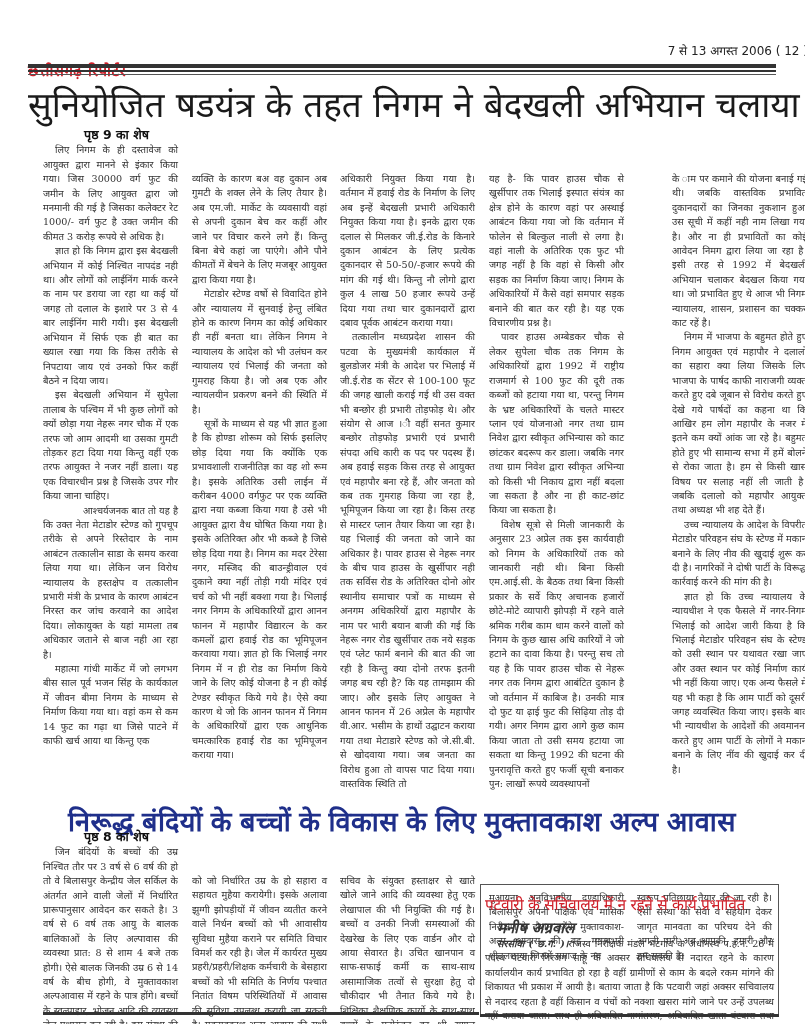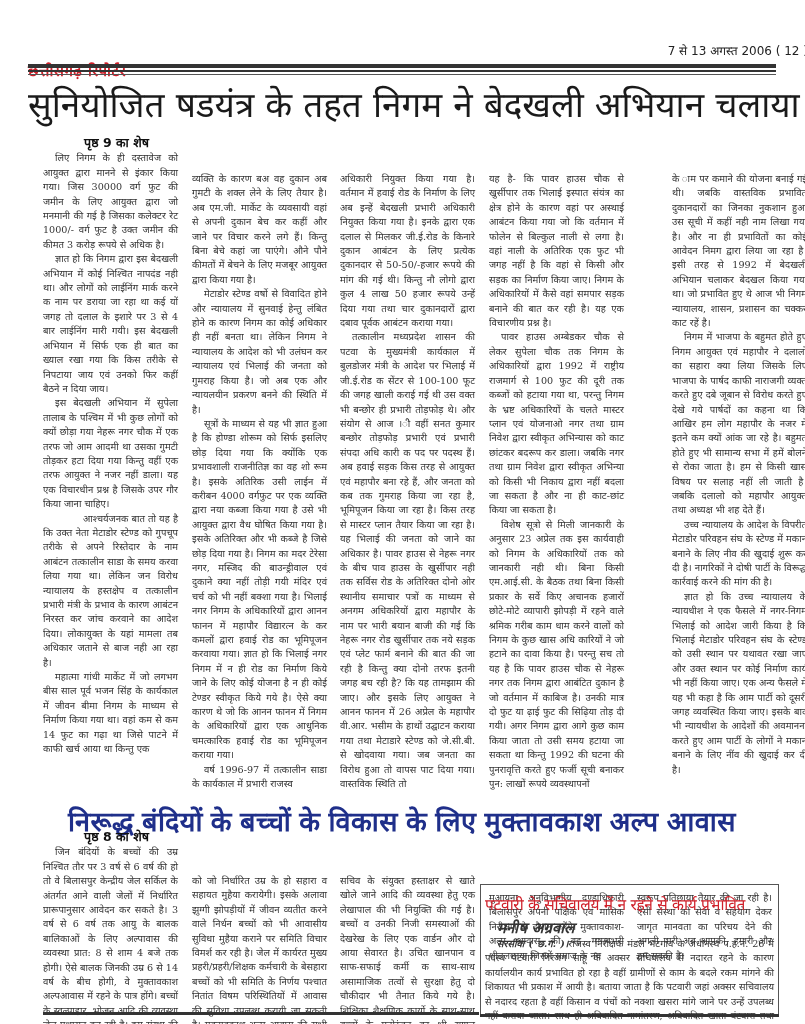--- a/index.html
+++ b/index.html
@@ -12,21 +12,21 @@
   .rule-top3 { position: absolute; left: 28px; top: 74px; width: 748px; height: 1px; background: #555; }
 
   .headline1 { position: absolute; left: 28px; top: 80px; width: 748px; text-align: center; font-family: "DejaVu Sans", sans-serif; font-size: 35px; font-weight: normal; color: #1a1a1a; letter-spacing: 0px; white-space: nowrap; }
 
   .col { position: absolute; font-size: 9.6px; line-height: 14.4px; text-align: justify; color: #333; }
   .col p { text-indent: 12px; }
   .col p.noind { text-indent: 0; margin-top: 44px; }
   .sub { font-family: "DejaVu Sans", sans-serif; font-weight: bold; font-size: 12.5px; color: #111; text-align: center; text-indent: 0; margin-bottom: 1px; }
 
   .a1 { top: 128px; height: 670px; }
-  .c1 { left: 43px; width: 135px; margin-top: 8px; }
+  .c1 { left: 43px; width: 135px; }
   .c2 { left: 192px; width: 135px; }
   .c3 { left: 340px; width: 135px; }
   .c4 { left: 489px; width: 135px; }
   .c5 { left: 672px; width: 135px; }
 
   .headline2 { position: absolute; left: 28px; top: 802px; width: 748px; text-align: center; font-family: Liberation Sans, sans-serif; font-size: 27px; color: #1f2f8a; white-space: nowrap; letter-spacing: 0.5px; }
 
   .a2 { top: 830px; height: 165px; }
   .d1 { left: 43px; width: 135px; }
   .d2 { left: 192px; width: 135px; }
@@ -60,21 +60,20 @@
   <p>ज्ञात हो कि निगम द्वारा इस बेदखली अभियान में कोई निश्चित नापदंड नही था। और लोगों को लाईनिंग मार्क करने क नाम पर डराया जा रहा था कई यों जगह तो दलाल के इशारे पर 3 से 4 बार लाईनिंग मारी गयी। इस बेदखली अभियान में सिर्फ एक ही बात का ख्याल रखा गया कि किस तरीके से निपटाया जाय एवं उनको फिर कहीं बैठने न दिया जाय।</p>
   <p>इस बेदखली अभियान में सुपेला तालाब के पश्चिम में भी कुछ लोगों को क्यों छोड़ा गया नेहरू नगर चौक में एक तरफ जो आम आदमी था उसका गुमटी तोड़कर हटा दिया गया किन्तु वहीं एक तरफ आयुक्त ने नजर नहीं डाला। यह एक विचारधीन प्रश्न है जिसके उपर गौर किया जाना चाहिए।</p>
   <p style="text-indent:40px">आश्चर्यजनक बात तो यह है कि उक्त नेता मेटाडोर स्टेण्ड को गुपचूप तरीके से अपने रिस्तेदार के नाम आबंटन तत्कालीन साडा के समय करवा लिया गया था। लेकिन जन विरोध न्यायालय के हस्तक्षेप व तत्कालीन प्रभारी मंत्री के प्रभाव के कारण आबंटन निरस्त कर जांच करवाने का आदेश दिया। लोकायुक्त के यहां मामला तब अधिकार जताने से बाज नही आ रहा है।</p>
   <p>महात्मा गांधी मार्केट में जो लगभग बीस साल पूर्व भजन सिंह के कार्यकाल में जीवन बीमा निगम के माध्यम से निर्माण किया गया था। वहां कम से कम 14 फुट का गढ़ा था जिसे पाटने में काफी खर्च आया था किन्तु एक</p>
 </div>
 
 <div class="col a1 c2">
   <p class="noind">व्यक्ति के कारण बअ वह दुकान अब गुमटी के शक्ल लेने के लिए तैयार है। अब एम.जी. मार्केट के व्यवसायी वहां से अपनी दुकान बेच कर कहीं और जाने पर विचार करने लगे हैं। किन्तु बिना बेचे कहां जा पाएंगे। औने पौने कीमतों में बेचने के लिए मजबूर आयुक्त द्वारा किया गया है।</p>
   <p>मेटाडोर स्टेण्ड वर्षो से विवादित होने और न्यायालय में सुनवाई हेन्तु लंबित होने क कारण निगम का कोई अधिकार ही नहीं बनता था। लेकिन निगम ने न्यायालय के आदेश को भी उलंघन कर न्यायालय एवं भिलाई की जनता को गुमराह किया है। जो अब एक और न्यायलयीन प्रकरण बनने की स्थिति में है।</p>
   <p>सूत्रों के माध्यम से यह भी ज्ञात हुआ है कि होण्डा शोरूम को सिर्फ इसलिए छोड़ दिया गया कि क्योंकि एक प्रभावशाली राजनीतिज्ञ का वह शो रूम है। इसके अतिरिक उसी लाईन में करीबन 4000 वर्गफुट पर एक व्यक्ति द्वारा नया कब्जा किया गया है उसे भी आयुक्त द्वारा वैध घोषित किया गया है। इसके अतिरिक्त और भी कब्जे है जिसे छोड़ दिया गया है। निगम का मदर टेरेसा नगर, मस्जिद की बाउन्ड्रीवाल एवं दुकाने क्या नहीं तोड़ी गयी मंदिर एवं चर्च को भी नहीं बक्शा गया है। भिलाई नगर निगम के अधिकारियों द्वारा आनन फानन में महापौर विद्यारत्न के कर कमलों द्वारा हवाई रोड का भूमिपूजन करवाया गया। ज्ञात हो कि भिलाई नगर निगम में न ही रोड का निर्माण किये जाने के लिए कोई योजना है न ही कोई टेण्डर स्वीकृत किये गये है। ऐसे क्या कारण थे जो कि आनन फानन में निगम के अधिकारियों द्वारा एक आधुनिक चमत्कारिक हवाई रोड का भूमिपूजन कराया गया।</p>
-  <p>वर्ष 1996-97 में तत्कालीन साडा के कार्यकाल में प्रभारी राजस्व</p>
 </div>
 
 <div class="col a1 c3">
   <p class="noind">अधिकारी नियुक्त किया गया है। वर्तमान में हवाई रोड के निर्माण के लिए अब इन्हें बेदखली प्रभारी अधिकारी नियुक्त किया गया है। इनके द्वारा एक दलाल से मिलकर जी.ई.रोड के किनारे दुकान आबंटन के लिए प्रत्येक दुकानदार से 50-50/-हजार रूपये की मांग की गई थी। किन्तु नौ लोगो द्वारा कुल 4 लाख 50 हजार रूपये उन्हें दिया गया तथा चार दुकानदारों द्वारा दबाव पूर्वक आबंटन कराया गया।</p>
   <p>तत्कालीन मध्यप्रदेश शासन की पटवा के मुख्यमंत्री कार्यकाल में बुलडोजर मंत्री के आदेश पर भिलाई में जी.ई.रोड क सेंटर से 100-100 फूट की जगह खाली कराई गई थी उस वक्त भी बन्छोर ही प्रभारी तोड़फोड़ थे। और संयोग से आज ।ीे वहीं सनत कुमार बन्छोर तोड़फोड़ प्रभारी एवं प्रभारी संपदा अधि कारी क पद पर पदस्थ हैं। अब हवाई सड़क किस तरह से आयुक्त एवं महापौर बना रहे हैं, और जनता को कब तक गुमराह किया जा रहा है, भूमिपूजन किया जा रहा है। किस तरह से मास्टर प्लान तैयार किया जा रहा है। यह भिलाई की जनता को जाने का अधिकार है। पावर हाउस से नेहरू नगर के बीच पाव हाउस के खुर्सीपार नही तक सर्विस रोड के अतिरिक्त दोनो ओर स्थानीय समाचार पत्रों क माध्यम से अनगम अधिकरियों द्वारा महापौर के नाम पर भारी बयान बाजी की गई कि नेहरू नगर रोड खुर्सीपार तक नये सड़क एवं प्लेट फार्म बनाने की बात की जा रही है किन्तु क्या दोनो तरफ इतनी जगह बच रही है? कि यह तामझाम की जाए। और इसके लिए आयुक्त ने आनन फानन में 26 अप्रेल के महापौर वी.आर. भसीम के हाथों उद्घाटन कराया गया तथा मेटाडारे स्टेण्ड को जे.सी.बी. से खोदवाया गया। जब जनता का विरोध हुआ तो वापस पाट दिया गया। वास्तविक स्थिति तो</p>
 </div>
 
 <div class="col a1 c4">
   <p class="noind">यह है- कि पावर हाउस चौक से खुर्सीपार तक भिलाई इस्पात संयंत्र का क्षेत्र होने के कारण वहां पर अस्थाई आबंटन किया गया जो कि वर्तमान में फोलेन से बिल्कुल नाली से लगा है। वहां नाली के अतिरिक एक फुट भी जगह नहीं है कि वहां से किसी और सड़क का निर्माण किया जाए। निगम के अधिकारियों में कैसे वहां समपार सड़क बनाने की बात कर रही है। यह एक विचारणीय प्रश्न है।</p>
   <p>पावर हाउस अम्बेडकर चौक से लेकर सुपेला चौक तक निगम के अधिकारियों द्वारा 1992 में राष्ट्रीय राजमार्ग से 100 फुट की दूरी तक कब्जों को हटाया गया था, परन्तु निगम के भ्रष्ट अधिकारियों के चलते मास्टर प्लान एवं योजनाओ नगर तथा ग्राम निवेश द्वारा स्वीकृत अभिन्यास को काट छांटकर बदरूप कर डाला। जबकि नगर तथा ग्राम निवेश द्वारा स्वीकृत अभिन्या को किसी भी निकाय द्वारा नहीं बदला जा सकता है और ना ही काट-छांट किया जा सकता है।</p>

